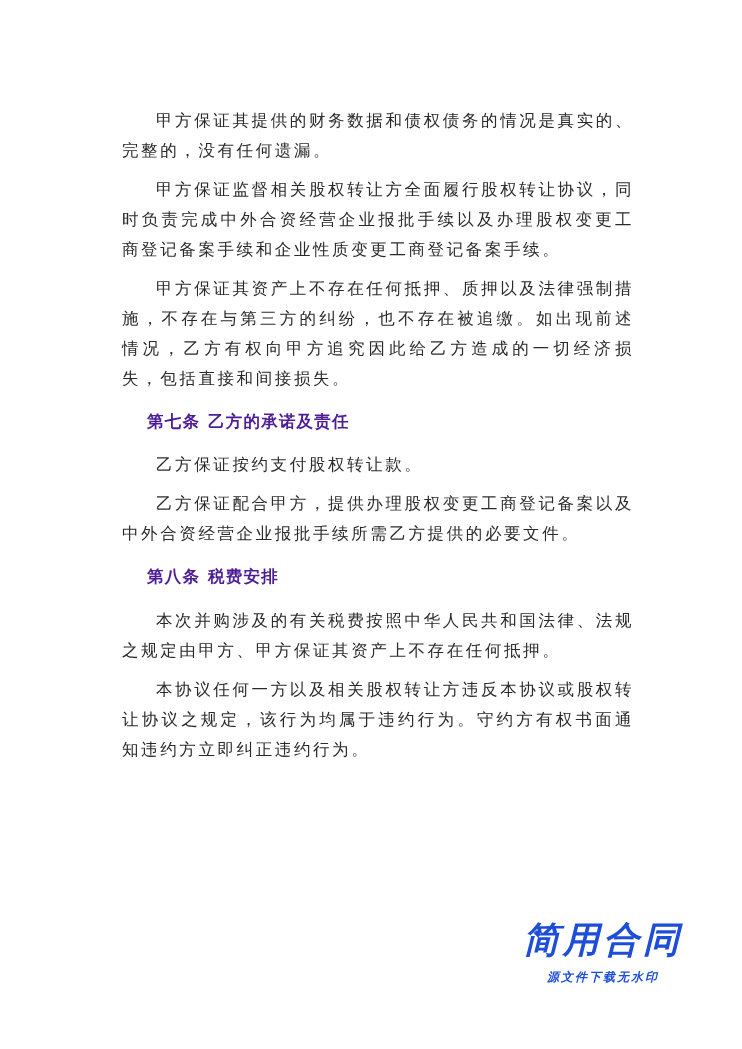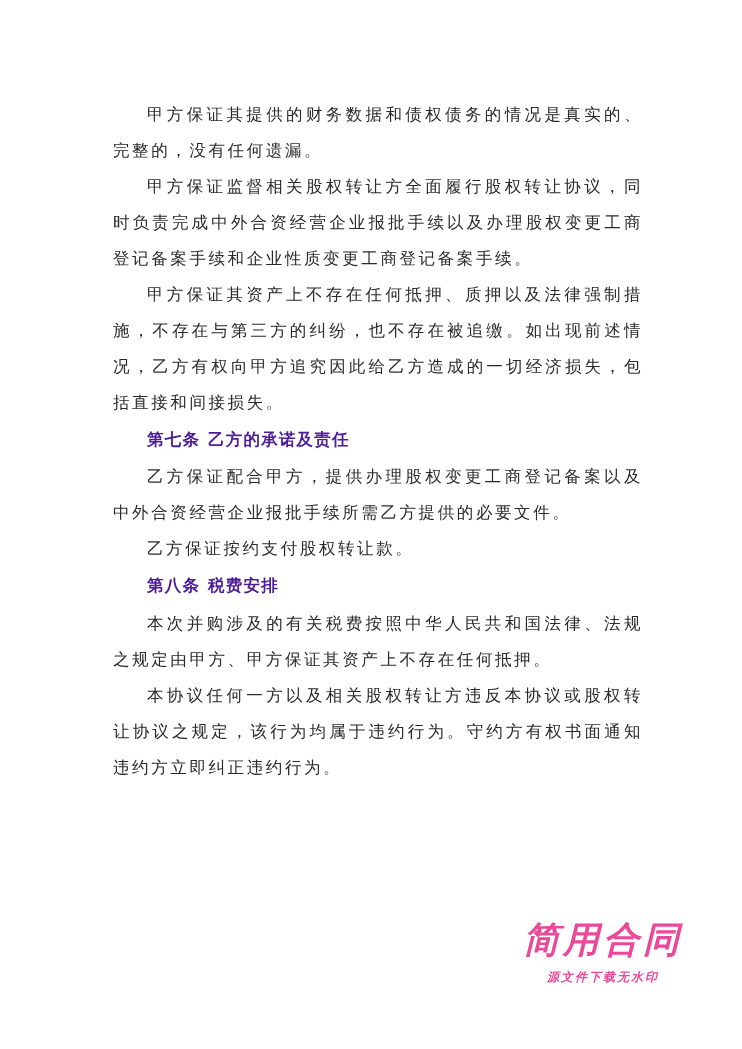--- a/index.html
+++ b/index.html
@@ -15,23 +15,23 @@
       font-family: "DejaVu Serif", "Liberation Serif", serif;
       color: #2a2a2a;
     }
     .page {
       position: absolute;
       left: 113px;
       top: 97px;
       width: 530px;
     }
     .para {
-      margin: 0;
+      margin: 9px;
       font-size: 16.5px;
-      line-height: 36px;
+      line-height: 30px;
       letter-spacing: 2.6px;
       text-align: justify;
       text-indent: 34px;
       word-break: break-all;
       font-family: Liberation Serif, serif;
     }
     .heading {
       margin: 0;
       font-size: 16.5px;
       line-height: 38.4px;
@@ -44,21 +44,21 @@
       display: inline-block;
       width: 8px;
     }
     .watermark {
       position: absolute;
       left: 508px;
       top: 918px;
       width: 190px;
       text-align: center;
       font-family: "DejaVu Sans", "Liberation Sans", sans-serif;
-      color: #ec4899;
+      color: #1d4ed8;
       font-style: italic;
       font-weight: bold;
       user-select: none;
     }
     .watermark .wm-main {
       font-size: 36px;
       letter-spacing: 4px;
       line-height: 44px;
     }
     .watermark .wm-sub {
@@ -71,22 +71,22 @@
 <body>
 
 <div class="page">
   <p class="para">甲方保证其提供的财务数据和债权债务的情况是真实的、完整的，没有任何遗漏。</p>
   <p class="para">甲方保证监督相关股权转让方全面履行股权转让协议，同时负责完成中外合资经营企业报批手续以及办理股权变更工商登记备案手续和企业性质变更工商登记备案手续。</p>
   <p class="para">甲方保证其资产上不存在任何抵押、质押以及法律强制措施，不存在与第三方的纠纷，也不存在被追缴。如出现前述情况，乙方有权向甲方追究因此给乙方造成的一切经济损失，包括直接和间接损失。</p>
 
   <p class="heading">
     <span>第七条</span><span class="sep"></span><span>乙方的承诺及责任</span>
   </p>
+  <p class="para">乙方保证按约支付股权转让款。</p>
   <p class="para">乙方保证配合甲方，提供办理股权变更工商登记备案以及中外合资经营企业报批手续所需乙方提供的必要文件。</p>
-  <p class="para">乙方保证按约支付股权转让款。</p>
 
   <p class="heading">
     <span>第八条</span><span class="sep"></span><span>税费安排</span>
   </p>
   <p class="para">本次并购涉及的有关税费按照中华人民共和国法律、法规之规定由甲方、甲方保证其资产上不存在任何抵押。</p>
 
   <p class="para">本协议任何一方以及相关股权转让方违反本协议或股权转让协议之规定，该行为均属于违约行为。守约方有权书面通知违约方立即纠正违约行为。</p>
 </div>
 
 <div class="watermark">

